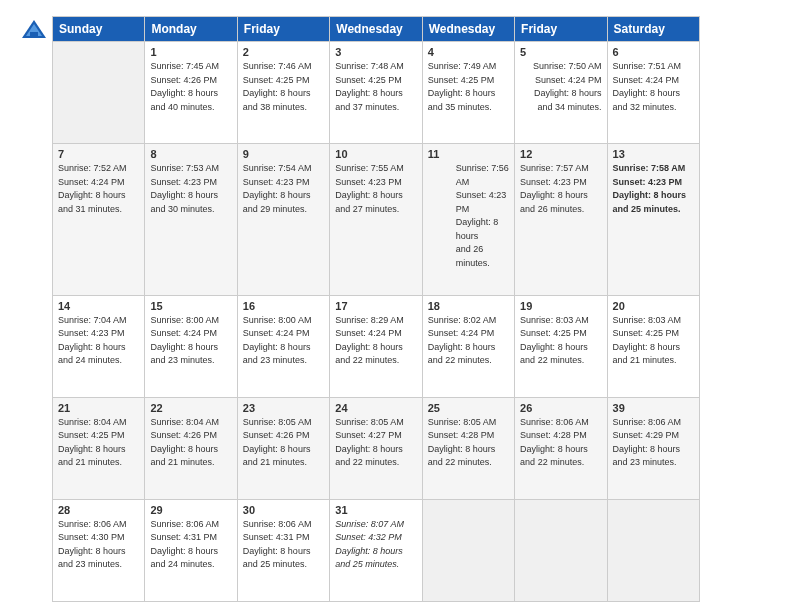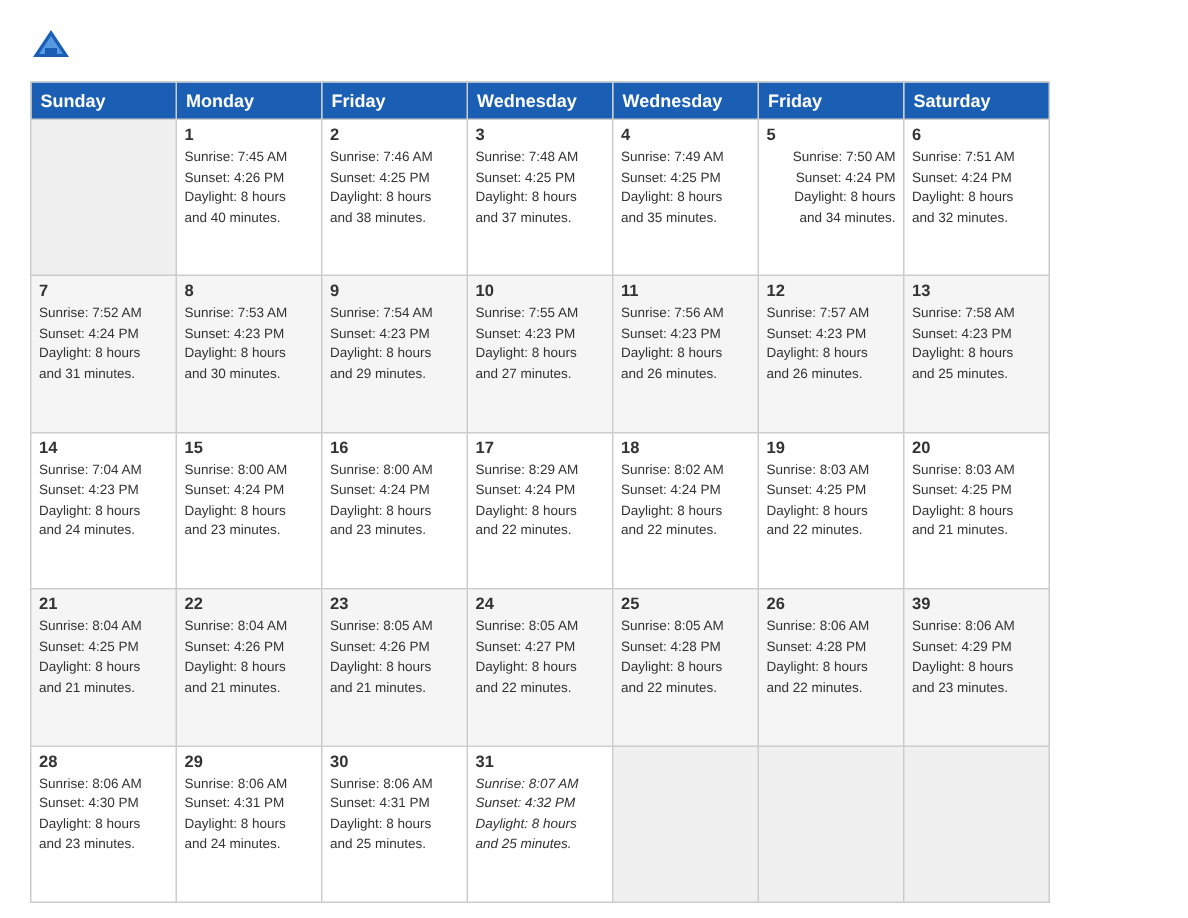--- a/index.html
+++ b/index.html
@@ -8,21 +8,21 @@
       background: #fff;
       width: 792px;
       height: 612px;
       overflow: hidden;
     }
     .page {
       width: 720px;
       height: 612px;
       padding: 16px 20px 10px 20px;
       display: flex;
-      flex-direction: column;
+      flex-direction: row;
     }
     .header {
       display: flex;
       justify-content: space-between;
       align-items: flex-start;
       margin-bottom: 10px;
     }
     .logo {
       display: flex;
       align-items: center;
@@ -206,35 +206,35 @@
           </td>
           <td>
             <span class="day-number">10</span>
             <div class="day-info" style="white-space: pre-line;">Sunrise: 7:55 AM
 Sunset: 4:23 PM
 Daylight: 8 hours
 and 27 minutes.</div>
           </td>
           <td>
             <span class="day-number">11</span>
-            <div class="day-info" style="white-space: pre-line;">Sunrise: 7:56 AM
+            <div class="day-info" style="white-space: pre-line; margin-left: 28px;">Sunrise: 7:56 AM
 Sunset: 4:23 PM
 Daylight: 8 hours
 and 26 minutes.</div>
           </td>
           <td>
             <span class="day-number">12</span>
             <div class="day-info" style="white-space: pre-line;">Sunrise: 7:57 AM
 Sunset: 4:23 PM
 Daylight: 8 hours
 and 26 minutes.</div>
           </td>
           <td>
             <span class="day-number">13</span>
-            <div class="day-info" style="white-space: pre-line;">Sunrise: 7:58 AM
+            <div class="day-info" style="white-space: pre-line; font-weight: bold;">Sunrise: 7:58 AM
 Sunset: 4:23 PM
 Daylight: 8 hours
 and 25 minutes.</div>
           </td>
         </tr>
         <tr>
           <td>
             <span class="day-number">14</span>
             <div class="day-info" style="white-space: pre-line;">Sunrise: 7:04 AM
 Sunset: 4:23 PM

